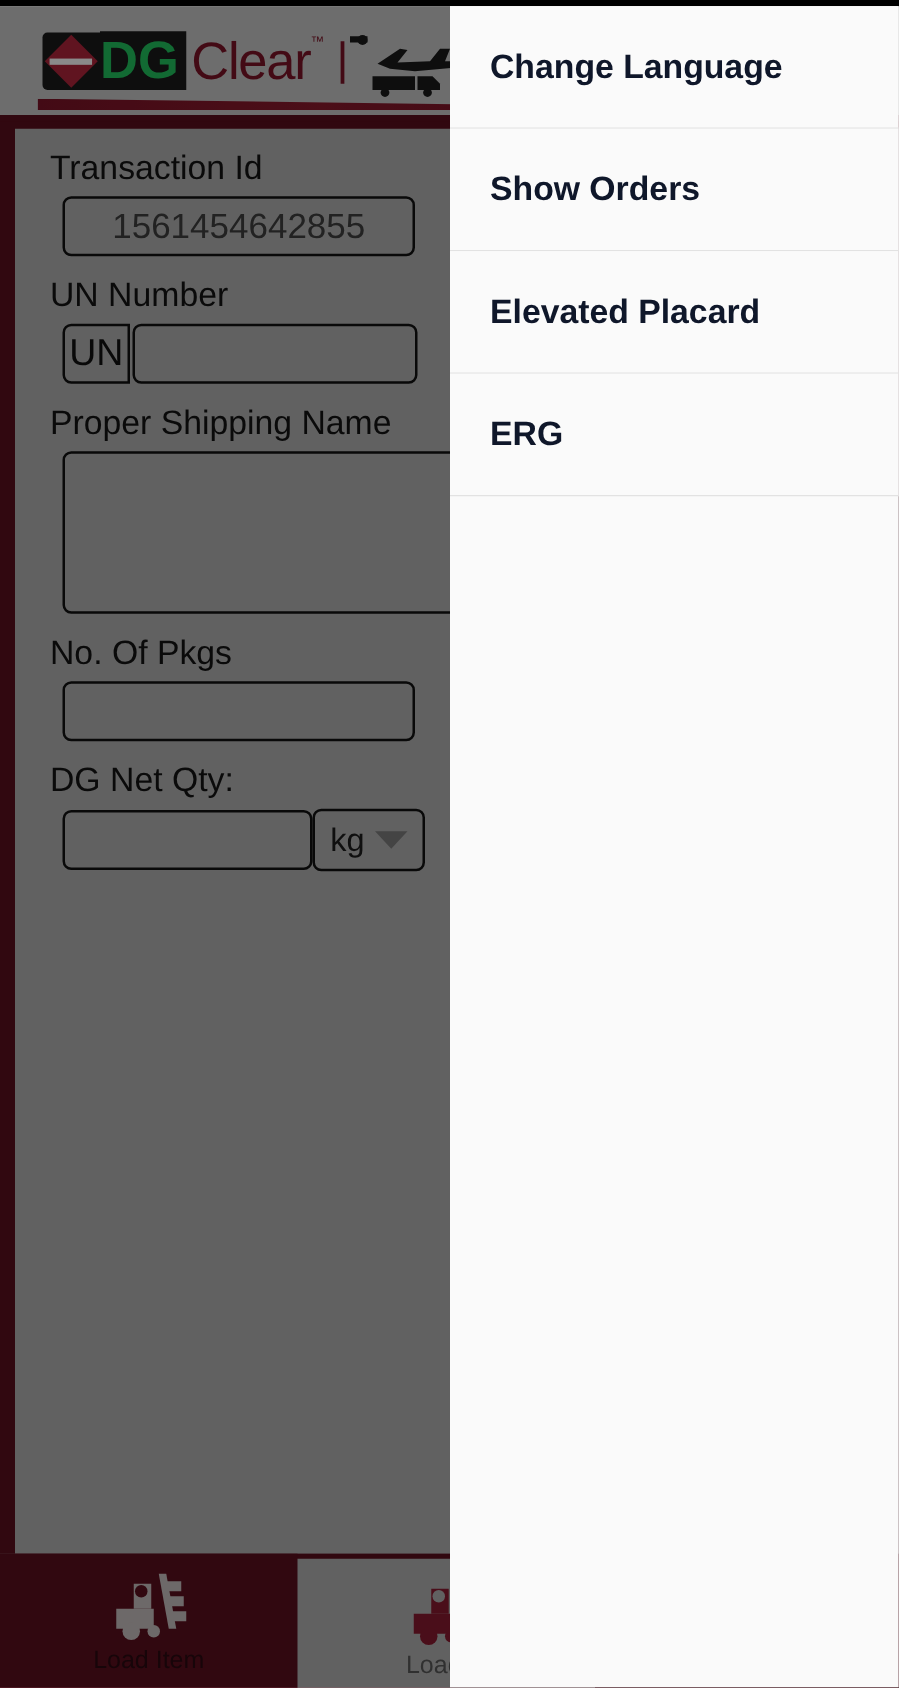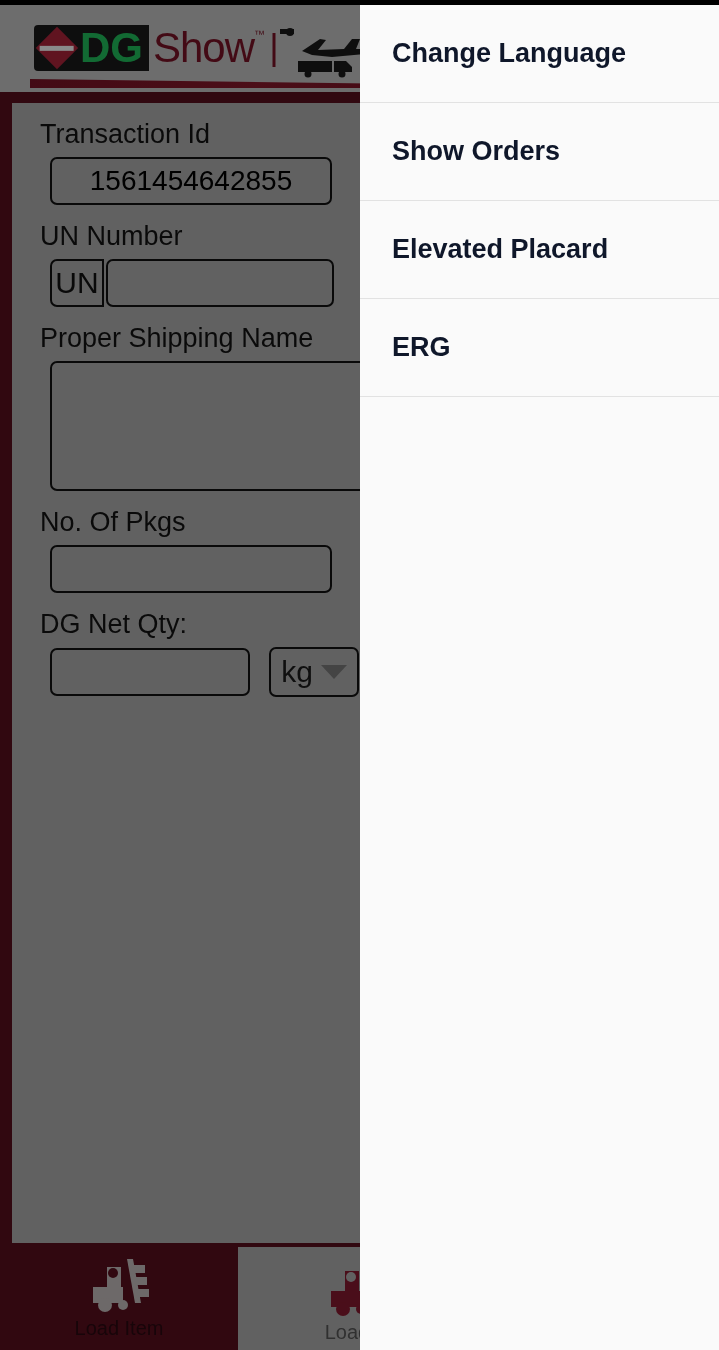--- a/index.html
+++ b/index.html
@@ -130,21 +130,21 @@
   .field-label.first { margin-top: 0; }
 
   .txt-box {
     height: 48px;
     border: 2px solid #111;
     border-radius: 7px;
     background: transparent;
     display: flex; align-items: center;
     padding: 0 10px;
     font-size: 28px;
-    color: #000000;
+    color: #404040;
   }
   .txt-box.transaction {
     width: 282px;
     margin-left: 10px;
     justify-content: center;
   }
   .un-row { display: flex; margin-left: 10px; }
   .un-prefix {
     width: 54px; height: 48px;
     border: 2px solid #111;
@@ -170,27 +170,27 @@
     border: 2px solid #111;
     border-radius: 7px;
   }
   .qty-row { display: flex; margin-left: 10px; align-items: center; }
   .qty-input {
     width: 200px; height: 48px;
     border: 2px solid #111;
     border-radius: 7px;
   }
   .qty-unit {
-    margin-left: 19px;
+    margin-left: 0;
     width: 90px; height: 50px;
     border: 2px solid #111;
     border-radius: 7px;
     display: flex; align-items: center; justify-content: center;
     gap: 8px;
-    font-size: 30px; color: #1c1c1c;
+    font-size: 26px; color: #1c1c1c;
   }
   .caret-down {
     width: 0; height: 0;
     border-left: 13px solid transparent;
     border-right: 13px solid transparent;
     border-top: 14px solid #7e7e7e;
   }
 
   .clear-btn {
     position: absolute;
@@ -263,21 +263,21 @@
   <div class="status-bar"></div>
 
   <div class="app-screen">
 
     <div class="app-header">
       <div class="logo-wrap">
         <div class="logo-badge">
           <div class="logo-diamond"></div>
         </div>
         <div class="logo-dg"><span>DG</span></div>
-        <div class="logo-mobi">Show</div>
+        <div class="logo-mobi">Clear</div>
         <div class="logo-tm">™</div>
       </div>
 
       <svg class="transport-art" viewBox="0 0 130 52">
         <path d="M2 6 L2 40" stroke="#7d1427" stroke-width="3"></path>
         <circle cx="18" cy="5" r="4" fill="#1b1b1b"></circle>
         <path d="M8 2 h14 v5 h-14 z" fill="#1b1b1b"></path>
         <path d="M30 24 L48 12 L54 13 L46 23 L72 22 L80 12 L88 12 L84 22 L100 22 L104 26 L60 30 L40 28 Z" fill="#1b1b1b"></path>
         <rect x="26" y="34" width="34" height="11" fill="#1b1b1b"></rect>
         <path d="M62 34 h12 l6 6 v5 h-18 z" fill="#1b1b1b"></path>

